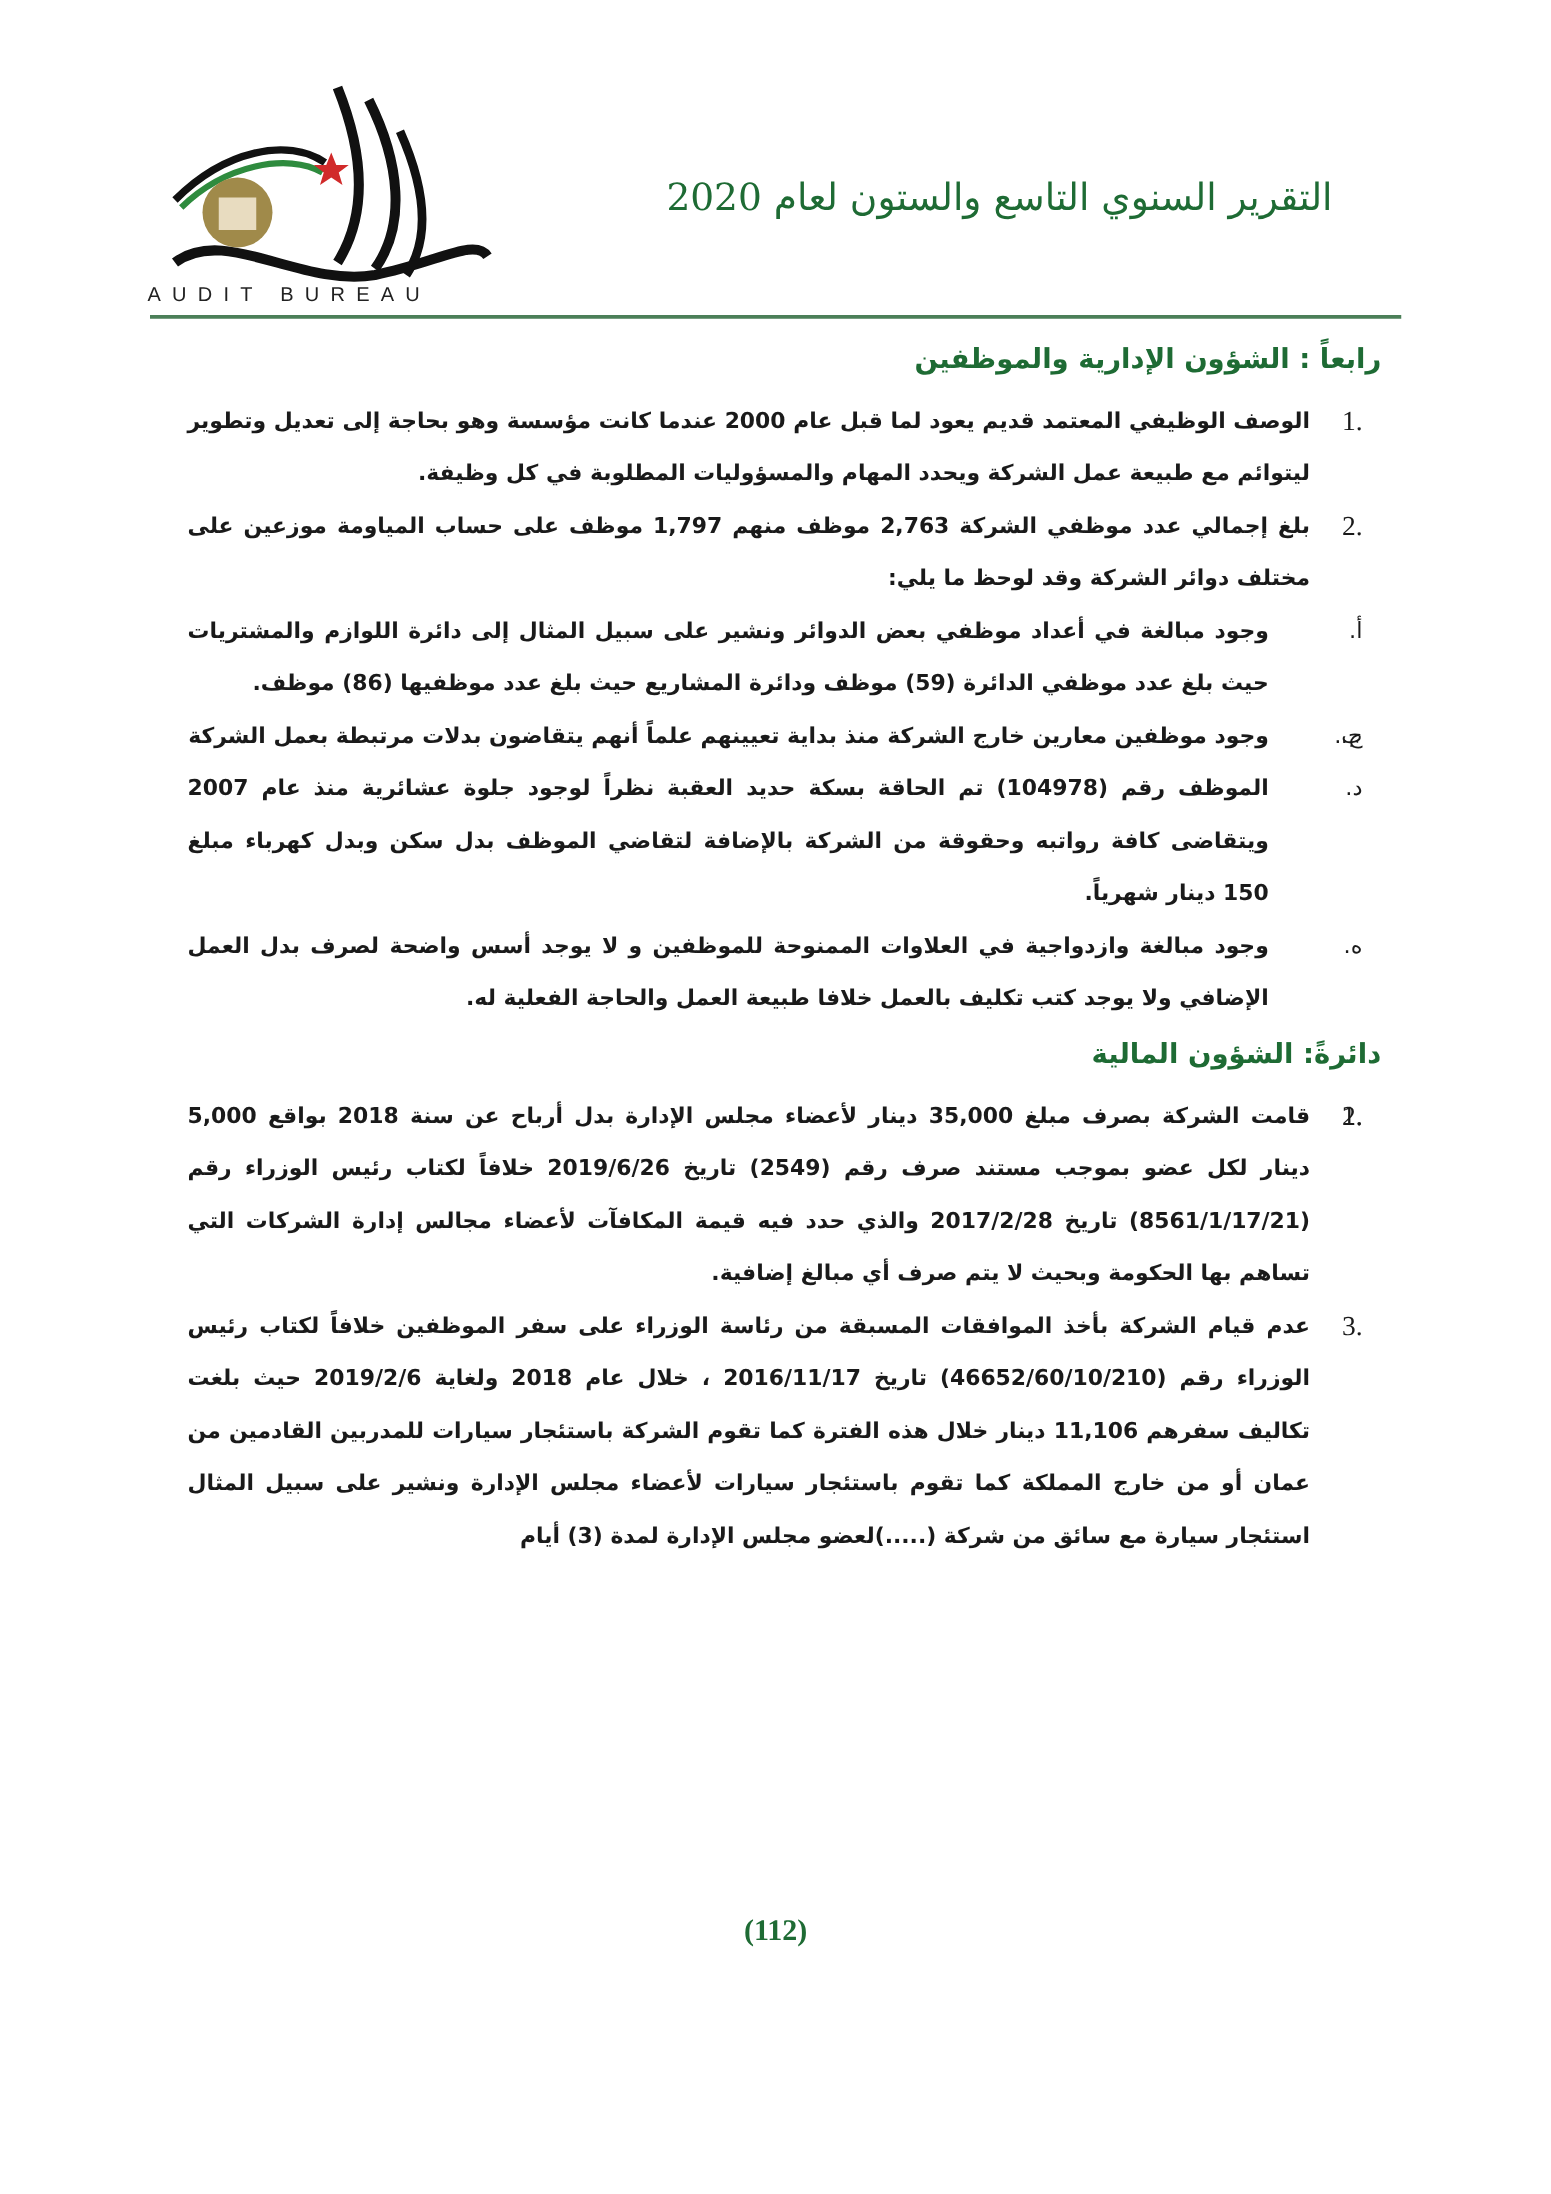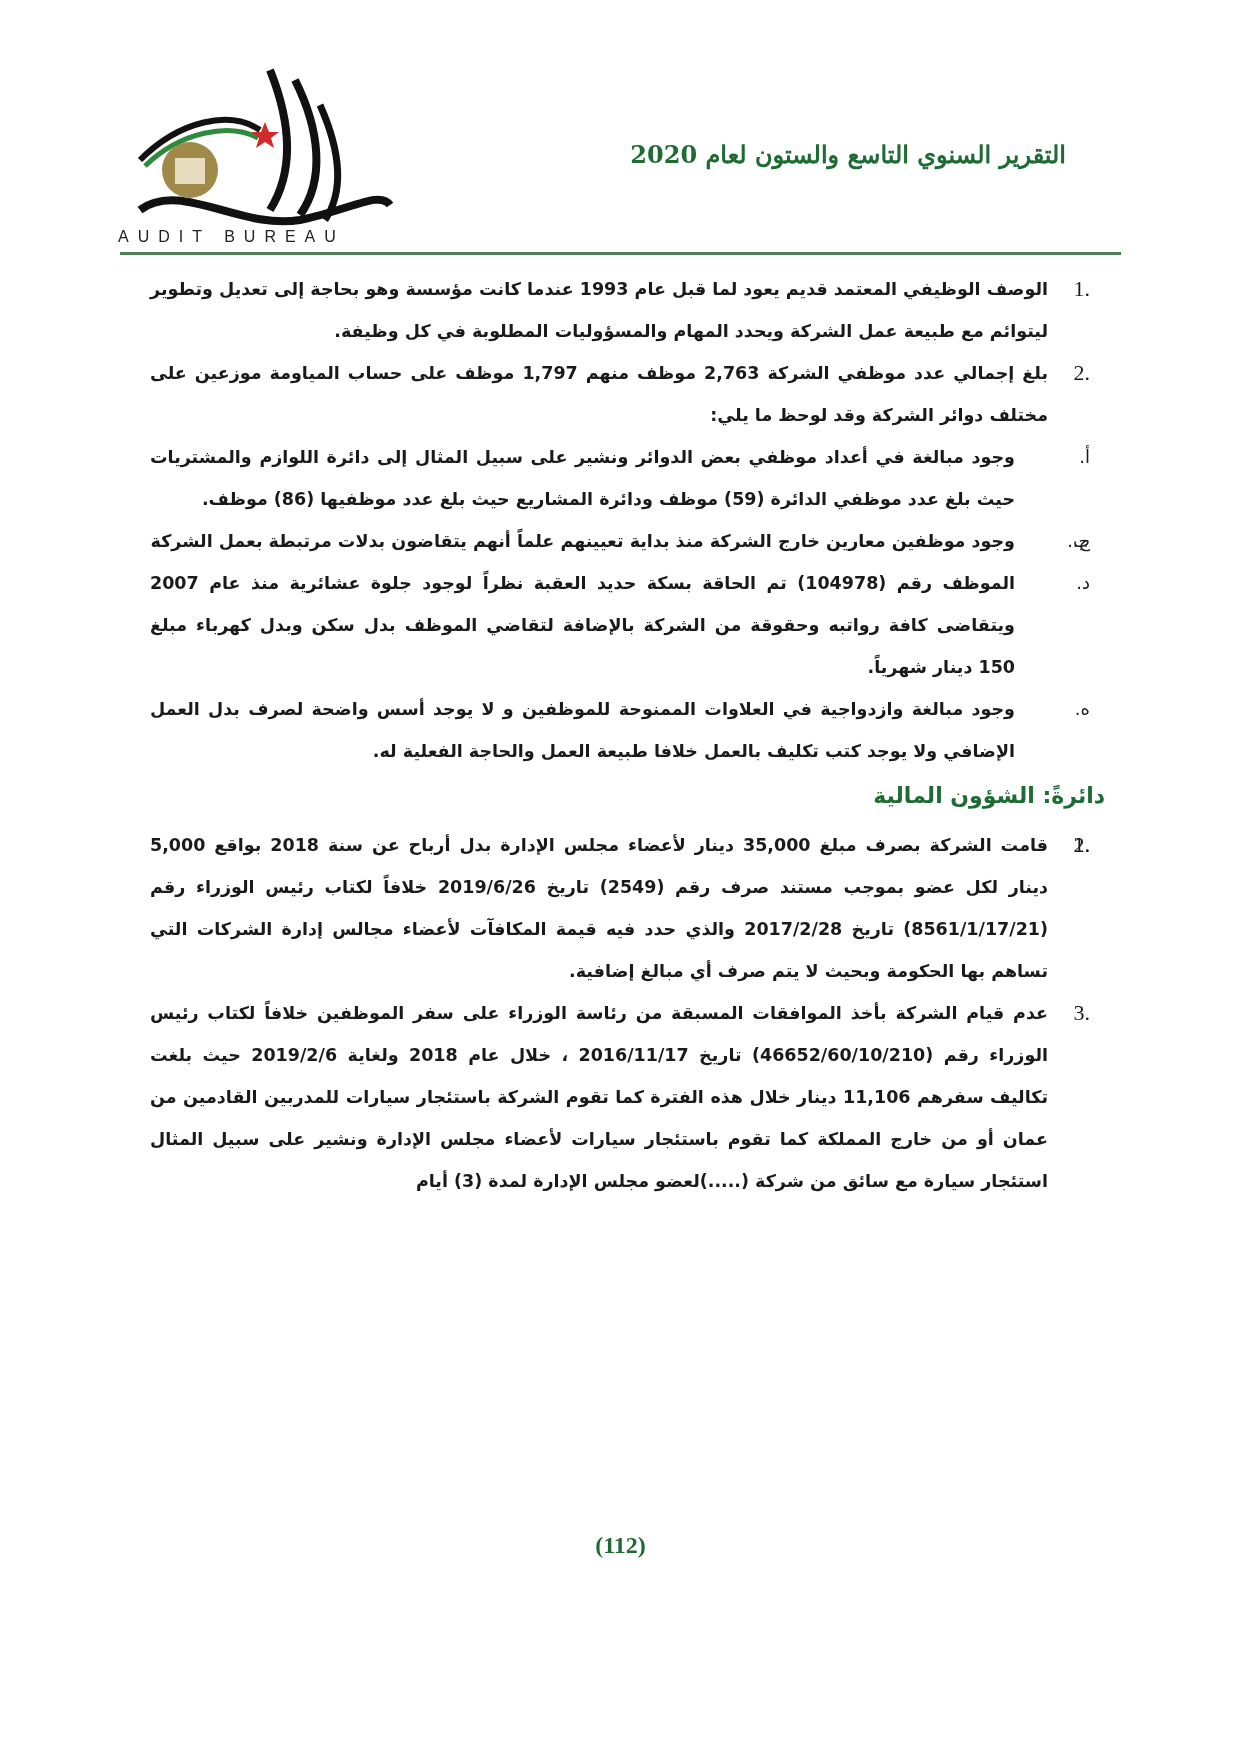--- a/index.html
+++ b/index.html
@@ -3,21 +3,21 @@
 <meta charset="utf-8">
 <style>
   html, body { margin:0; padding:0; background:#ffffff; }
   body { width:1241px; height:1755px; position:relative; overflow:hidden;
          font-family:"DejaVu Sans", sans-serif; color:#1a1a1a; }
   .header { position:absolute; left:0; top:0; width:1241px; height:255px; }
   .logo { position:absolute; left:120px; top:60px; width:300px; height:190px; }
   .logo-caption { position:absolute; left:118px; top:228px; width:300px;
         font-family:"Liberation Sans", sans-serif; font-size:16px; letter-spacing:9px; color:#222; }
   .report-title { position:absolute; right:175px; top:140px; direction:rtl;
-        font-family:"DejaVu Serif", serif; font-weight:bold; font-size:24px; color:#1e6b34; }
+        font-family:"DejaVu Serif", serif; font-weight:normal; font-size:30px; color:#1e6b34; }
   .header-rule { position:absolute; left:120px; right:120px; top:252px; height:3px; background:#4b7f58; }
   .content { position:absolute; left:150px; width:940px; top:268px; direction:rtl;
         font-family:"DejaVu Sans", sans-serif; font-weight:bold; font-size:17.5px; line-height:42px; }
   .section-title { color:#1e6b34; font-size:22px; font-weight:bold; margin:0 -15px 8px 0; line-height:40px; }
   .item { position:relative; padding-right:42px; margin-bottom:0; text-align:justify; }
   .item .num { position:absolute; right:0; top:0; font-family:"Liberation Serif", serif;
         font-weight:normal; font-size:22px; }
   .sub { position:relative; padding-right:75px; text-align:justify; }
   .sub .num { position:absolute; right:0; top:0; font-weight:normal; font-size:18px; }
   .page-number { position:absolute; left:0; width:1241px; top:1532px; text-align:center;
@@ -38,23 +38,24 @@
     <rect x="55" y="98" width="30" height="26" fill="#e8dcc0"></rect>
     <polygon points="145,62 149,72 159,72 151,78 154,88 145,82 136,88 139,78 131,72 141,72" fill="#d12a2a"></polygon>
   </svg>
   <div class="logo-caption">AUDIT BUREAU</div>
   <div class="report-title">التقرير السنوي التاسع والستون لعام 2020</div>
   <div class="header-rule"></div>
 </div>
 
 <div class="content">
   <div>
+    <div class="section-title">رابعاً : الشؤون الإدارية والموظفين</div>
     <div class="item">
       <span class="num">.1</span>
-      <span>الوصف الوظيفي المعتمد قديم يعود لما قبل عام 1993 عندما كانت مؤسسة وهو بحاجة إلى تعديل وتطوير ليتوائم مع طبيعة عمل الشركة ويحدد المهام والمسؤوليات المطلوبة في كل وظيفة.</span>
+      <span>الوصف الوظيفي المعتمد قديم يعود لما قبل عام 2000 عندما كانت مؤسسة وهو بحاجة إلى تعديل وتطوير ليتوائم مع طبيعة عمل الشركة ويحدد المهام والمسؤوليات المطلوبة في كل وظيفة.</span>
     </div>
     <div class="item">
       <span class="num">.2</span>
       <span>بلغ إجمالي عدد موظفي الشركة 2,763 موظف منهم 1,797 موظف على حساب المياومة موزعين على مختلف دوائر الشركة وقد لوحظ ما يلي:</span>
     </div>
     <div class="sub">
       <span class="num">أ.</span>
       <span>وجود مبالغة في أعداد موظفي بعض الدوائر ونشير على سبيل المثال إلى دائرة اللوازم والمشتريات حيث بلغ عدد موظفي الدائرة (59) موظف ودائرة المشاريع حيث بلغ عدد موظفيها (86) موظف.</span>
     </div>
     <div class="sub">

